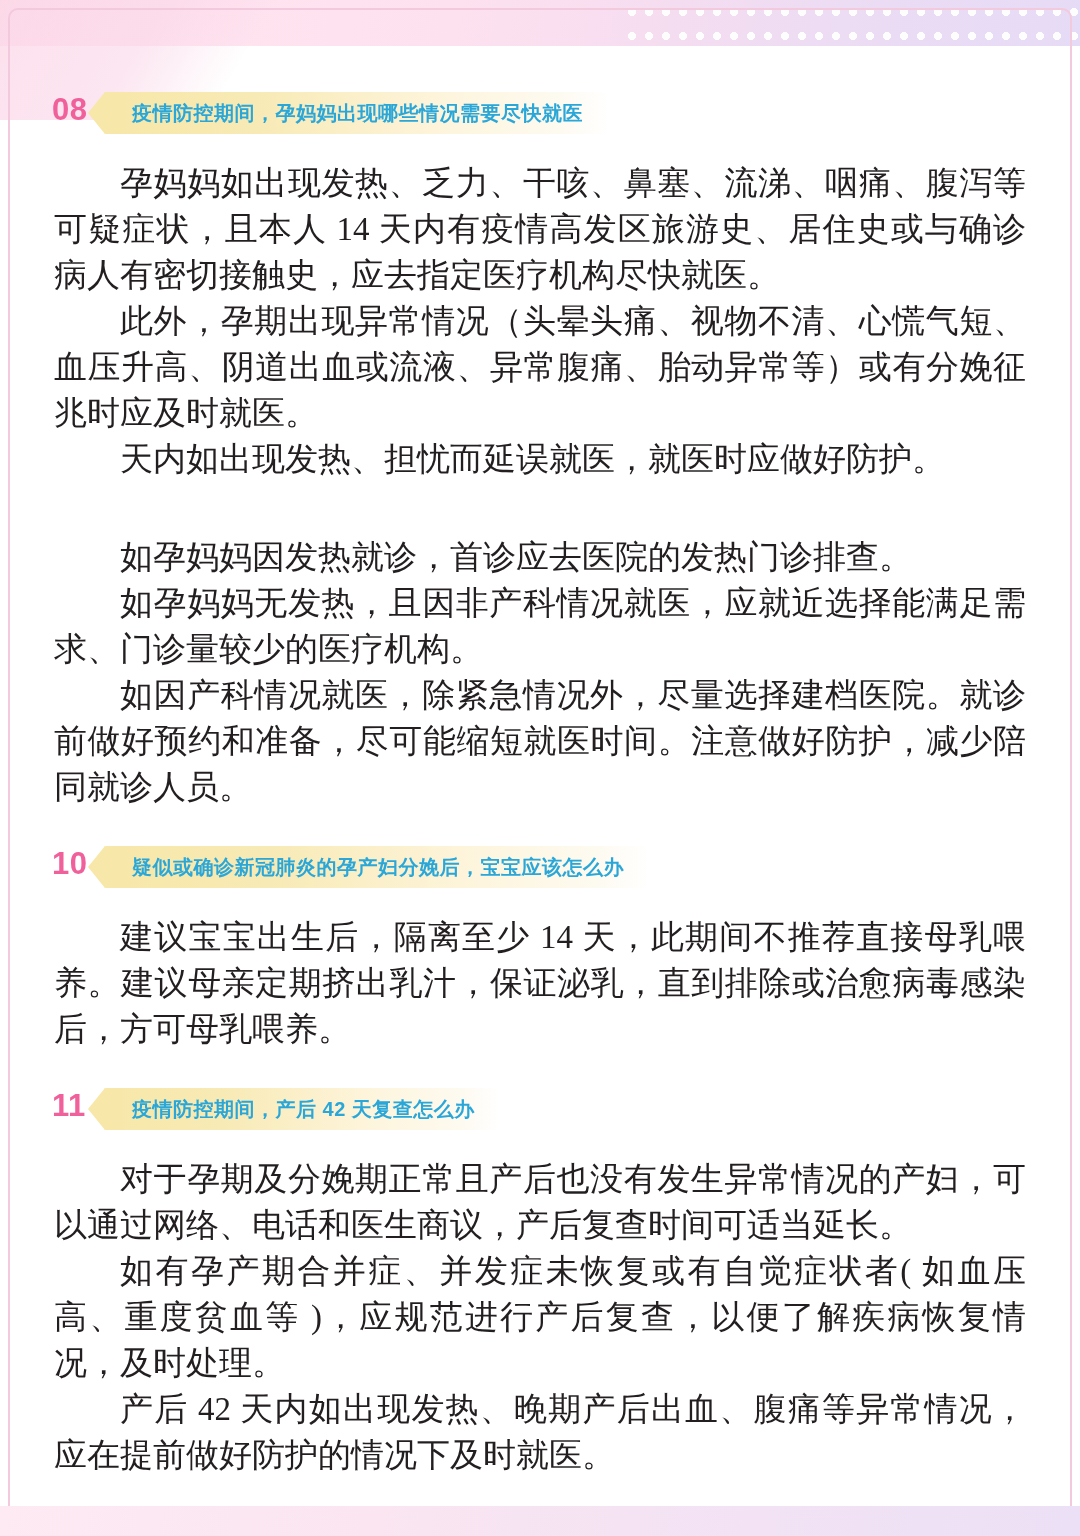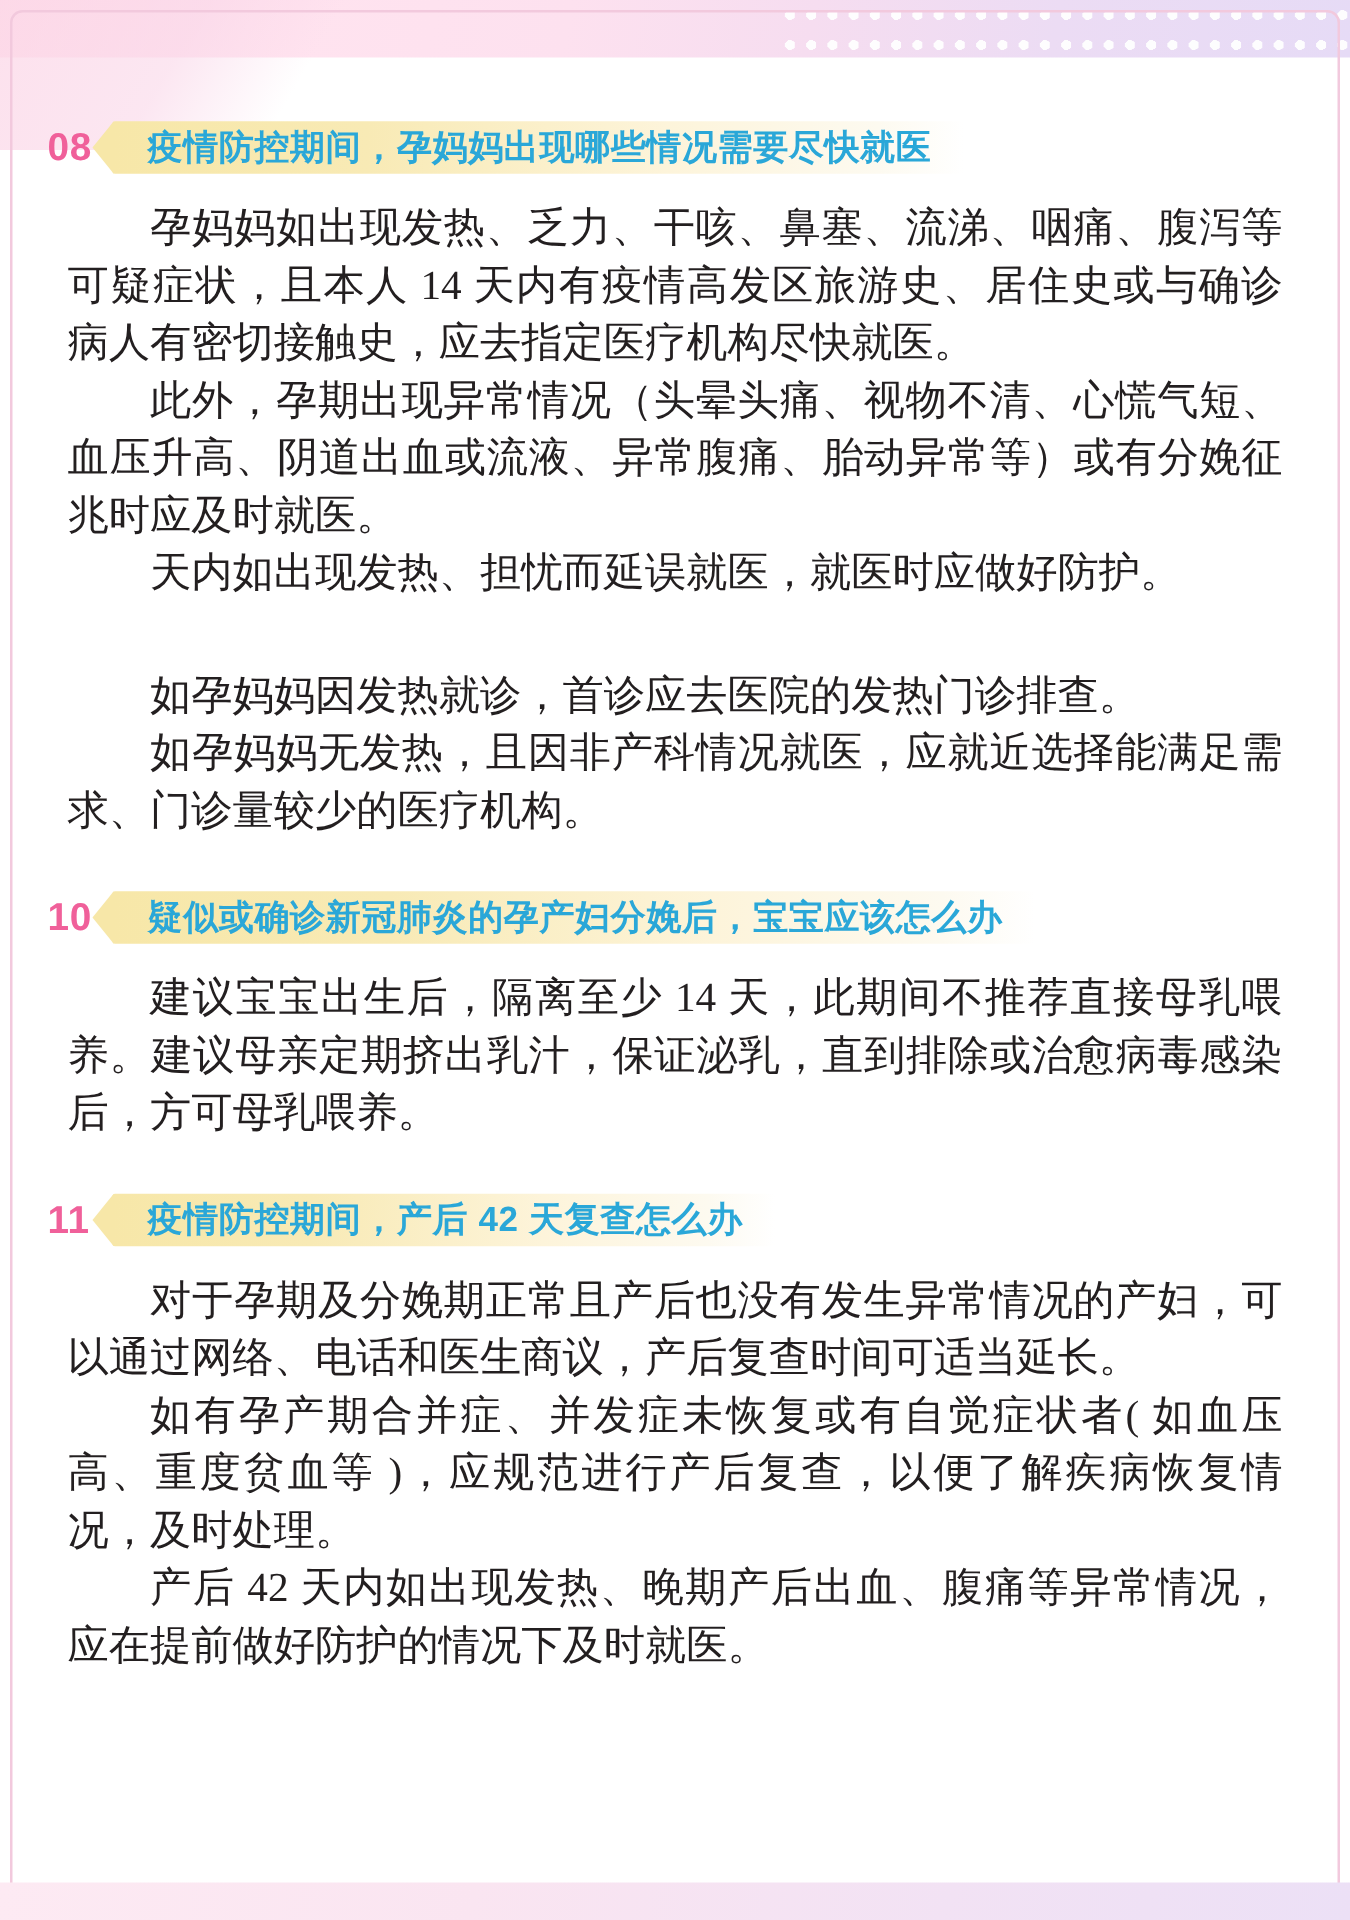--- a/index.html
+++ b/index.html
@@ -80,22 +80,21 @@
     height: 1460px;
     padding: 0;
   }
 
   .section {
     margin: 0 0 0 0;
   }
 
   .q-head {
     display: flex;
-    align-items: center;
-    margin: 0 0 0 38px;
+    margin: 0 0 0 52px;
     height: 52px;
   }
   .q-num {
     font-family: "Liberation Sans", "DejaVu Sans", sans-serif;
     font-size: 31px;
     font-weight: 700;
     color: #f0609a;
     letter-spacing: .5px;
     width: 52px;
     flex: 0 0 auto;
@@ -116,21 +115,21 @@
     left: -16px;
     top: 0;
     width: 0;
     height: 0;
     border-top: 21px solid transparent;
     border-bottom: 21px solid transparent;
     border-right: 17px solid #f7e7a8;
   }
   .q-title {
     font-family: "Liberation Sans", "DejaVu Sans", sans-serif;
-    font-size: 28px;
+    font-size: 20px;
     font-weight: 700;
     color: #2aa7d8;
     white-space: nowrap;
     letter-spacing: .5px;
   }
 
   .body {
     margin: 16px 54px 0 54px;
     font-size: 33px;
     line-height: 46px;
@@ -169,20 +168,21 @@
         <p>此外，孕期出现异常情况（头晕头痛、视物不清、心慌气短、血压升高、阴道出血或流液、异常腹痛、胎动异常等）或有分娩征兆时应及时就医。</p>
         <p>天内如出现发热、担忧而延误就医，就医时应做好防护。</p>
       </div>
     </div>
 
     <div class="gap-md"></div>
     <div class="section">
       <div class="body">
         <p>如孕妈妈因发热就诊，首诊应去医院的发热门诊排查。</p>
         <p>如孕妈妈无发热，且因非产科情况就医，应就近选择能满足需求、门诊量较少的医疗机构。</p>
+        <p>如因产科情况就医，除紧急情况外，尽量选择建档医院。就诊前做好预约和准备，尽可能缩短就医时间。注意做好防护，减少陪同就诊人员。</p>
       </div>
     </div>
 
     <div class="gap-md"></div>
     <div class="section">
       <div class="q-head">
         <div class="q-num">10</div>
         <div class="q-ribbon">
           <span class="q-title">疑似或确诊新冠肺炎的孕产妇分娩后，宝宝应该怎么办</span>
         </div>

